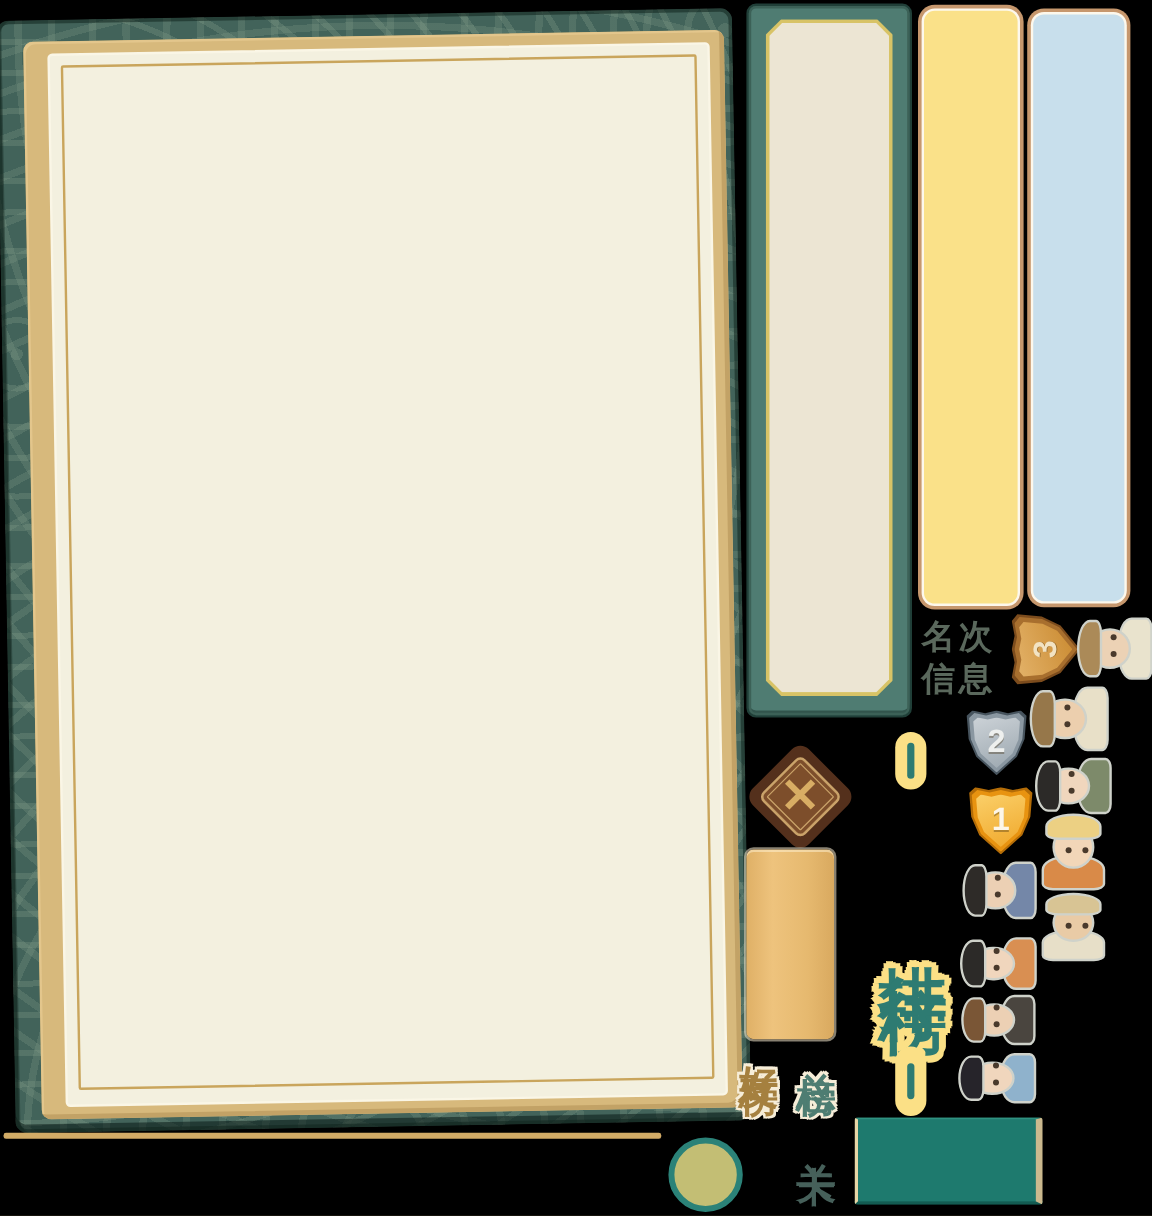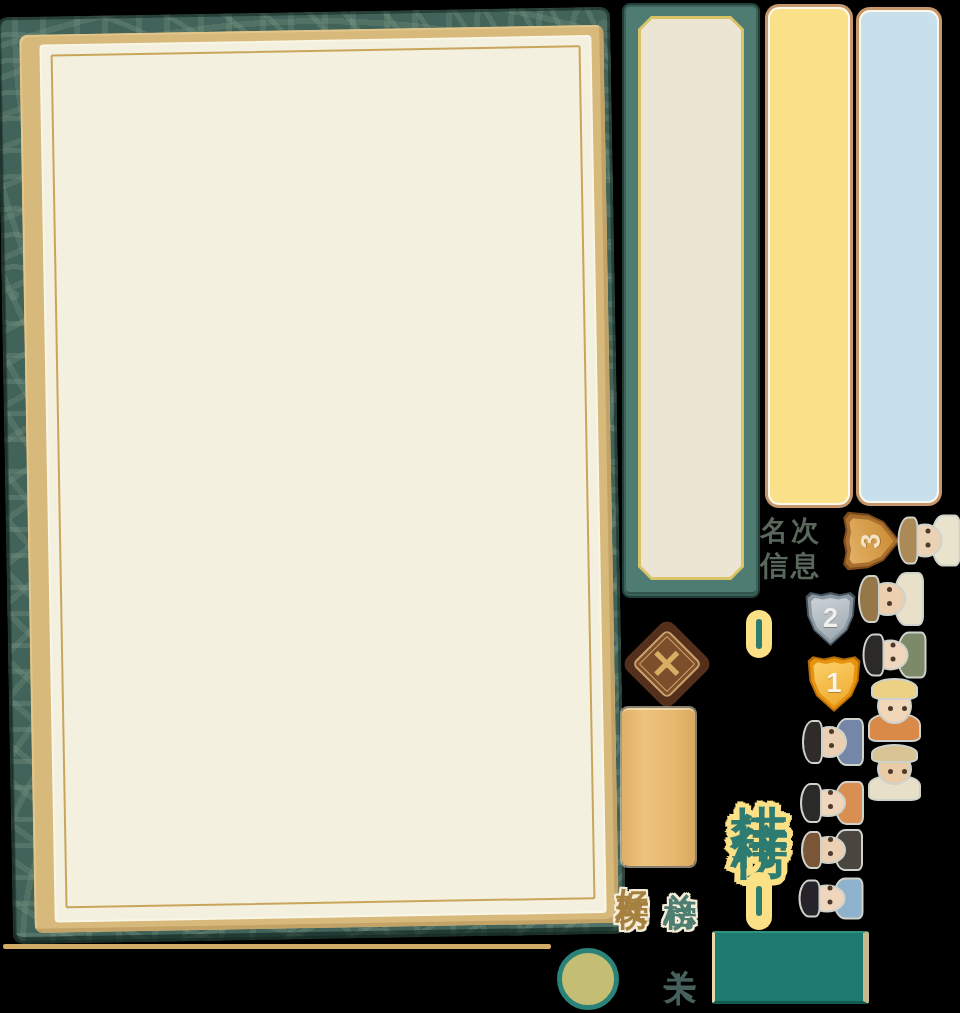--- a/index.html
+++ b/index.html
@@ -49,21 +49,21 @@
     position:absolute;inset:3px;background:#ece5d3;
     clip-path:polygon(11px 0,calc(100% - 11px) 0,100% 11px,100% calc(100% - 11px),calc(100% - 11px) 100%,11px 100%,0 calc(100% - 11px),0 11px);
   }
   .rim-strip{position:absolute;border-radius:14px;padding:3px;background:#c6976d;}
   .rim-strip .rim-white{width:100%;height:100%;border-radius:11px;padding:2px;background:#fdf8ec;}
   .rim-strip .rim-fill{width:100%;height:100%;border-radius:9px;}
   .yellow-strip{left:765px;top:4px;width:88px;height:504px;}
   .blue-strip{left:856px;top:7px;width:86px;height:499px;}
   
   .rank-info{
-    position:absolute;left:760px;top:513px;width:78px;text-align:left;
+    position:absolute;left:760px;top:513px;width:78px;text-align:center;
     font-size:28px;font-weight:bold;color:#5a685c;line-height:1.25;letter-spacing:3px;
   }
   .v-label{
     position:absolute;writing-mode:vertical-rl;text-orientation:upright;
     font-weight:bold;letter-spacing:4px;line-height:1;
   }
   .lbl-overall{left:664px;top:866px;font-size:33px;color:#4e7d72;
     text-shadow:-2px 0 #f6edd8,2px 0 #f6edd8,0 -2px #f6edd8,0 2px #f6edd8,-2px -2px #f6edd8,2px 2px #f6edd8,-2px 2px #f6edd8,2px -2px #f6edd8;}
   .lbl-friends{left:616px;top:862px;font-size:33px;color:#a5803f;
     text-shadow:-2px 0 #f6edd8,2px 0 #f6edd8,0 -2px #f6edd8,0 2px #f6edd8,-2px -2px #f6edd8,2px 2px #f6edd8,-2px 2px #f6edd8,2px -2px #f6edd8;}

